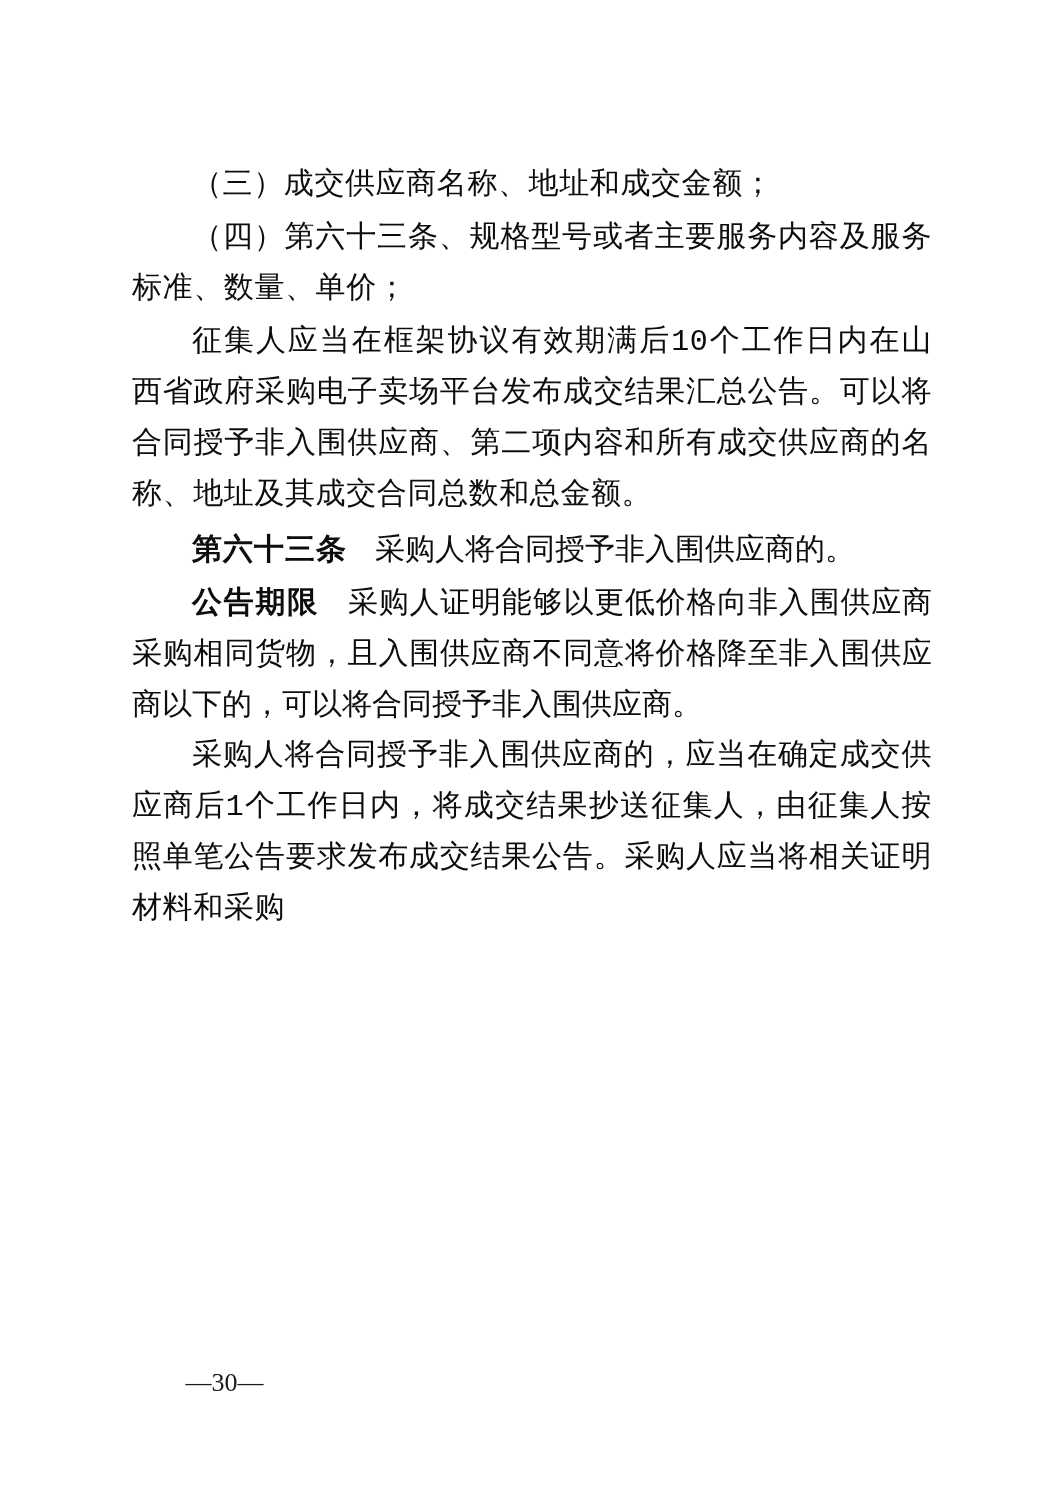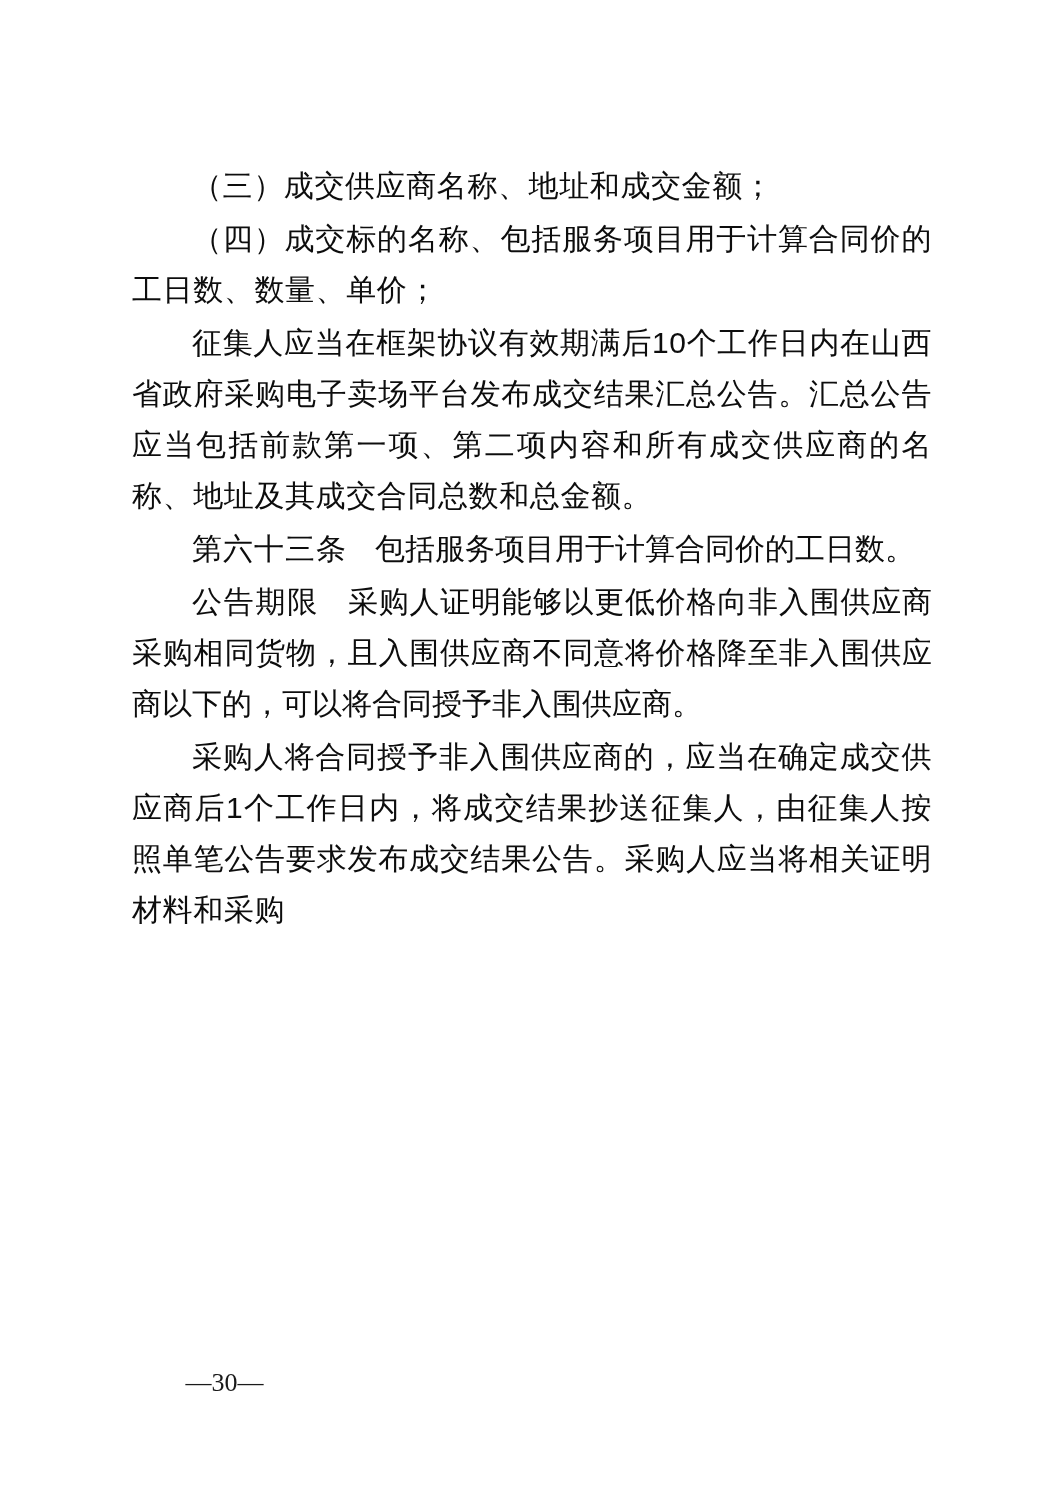--- a/index.html
+++ b/index.html
@@ -15,21 +15,21 @@
     margin: 0 auto;
     overflow: hidden;
   }
   .content {
     position: absolute;
     left: 132px;
     top: 160px;
     width: 800px;
   }
   .para {
-    font-family: Liberation Sans, sans-serif;
+    font-family: Liberation Mono, monospace;
     font-size: 30px;
     line-height: 51px;
     color: #0d0d0d;
     text-align: justify;
     text-justify: inter-ideograph;
     margin: 0 0 2px 0;
     letter-spacing: 0.6px;
   }
   .indent {
     text-indent: 60px;
@@ -38,21 +38,21 @@
     font-family: "Liberation Serif", "DejaVu Serif", serif;
     font-size: 30px;
     line-height: 51px;
     color: #0d0d0d;
     text-align: justify;
     text-justify: inter-ideograph;
     margin: 0 0 2px 0;
     text-indent: 60px;
   }
   .article .label {
-    font-weight: normal;
+    font-weight: bold;
     letter-spacing: 1px;
   }
   .article .gap {
     display: inline-block;
     width: 28px;
   }
   .footer {
     position: absolute;
     left: 0;
     top: 1368px;
@@ -67,25 +67,25 @@
     margin-left: -480px;
   }
 </style>
 </head>
 <body>
 
 <div class="page">
   <div class="content">
 
     <p class="para indent">（三）成交供应商名称、地址和成交金额；</p>
-    <p class="para indent">（四）成交标的名称、包括服务项目用于计算合同价的工日数、数量、单价；</p>
-    <p class="para indent">征集人应当在框架协议有效期满后10个工作日内在山西省政府采购电子卖场平台发布成交结果汇总公告。汇总公告应当包括前款第一项、第二项内容和所有成交供应商的名称、地址及其成交合同总数和总金额。</p>
+    <p class="para indent">（四）第六十三条、规格型号或者主要服务内容及服务标准、数量、单价；</p>
+    <p class="para indent">征集人应当在框架协议有效期满后10个工作日内在山西省政府采购电子卖场平台发布成交结果汇总公告。可以将合同授予非入围供应商、第二项内容和所有成交供应商的名称、地址及其成交合同总数和总金额。</p>
 
     <p class="article">
-      <span class="label">第六十三条</span><span class="gap"></span><span>包括服务项目用于计算合同价的工日数。</span>
+      <span class="label">第六十三条</span><span class="gap"></span><span>采购人将合同授予非入围供应商的。</span>
     </p>
 
     <p class="article">
       <span class="label">公告期限</span><span class="gap"></span><span>采购人证明能够以更低价格向非入围供应商采购相同货物，且入围供应商不同意将价格降至非入围供应商以下的，可以将合同授予非入围供应商。</span>
     </p>
     <p class="para indent">采购人将合同授予非入围供应商的，应当在确定成交供应商后1个工作日内，将成交结果抄送征集人，由征集人按照单笔公告要求发布成交结果公告。采购人应当将相关证明材料和采购</p>
 
   </div>
 
   <div class="footer">

